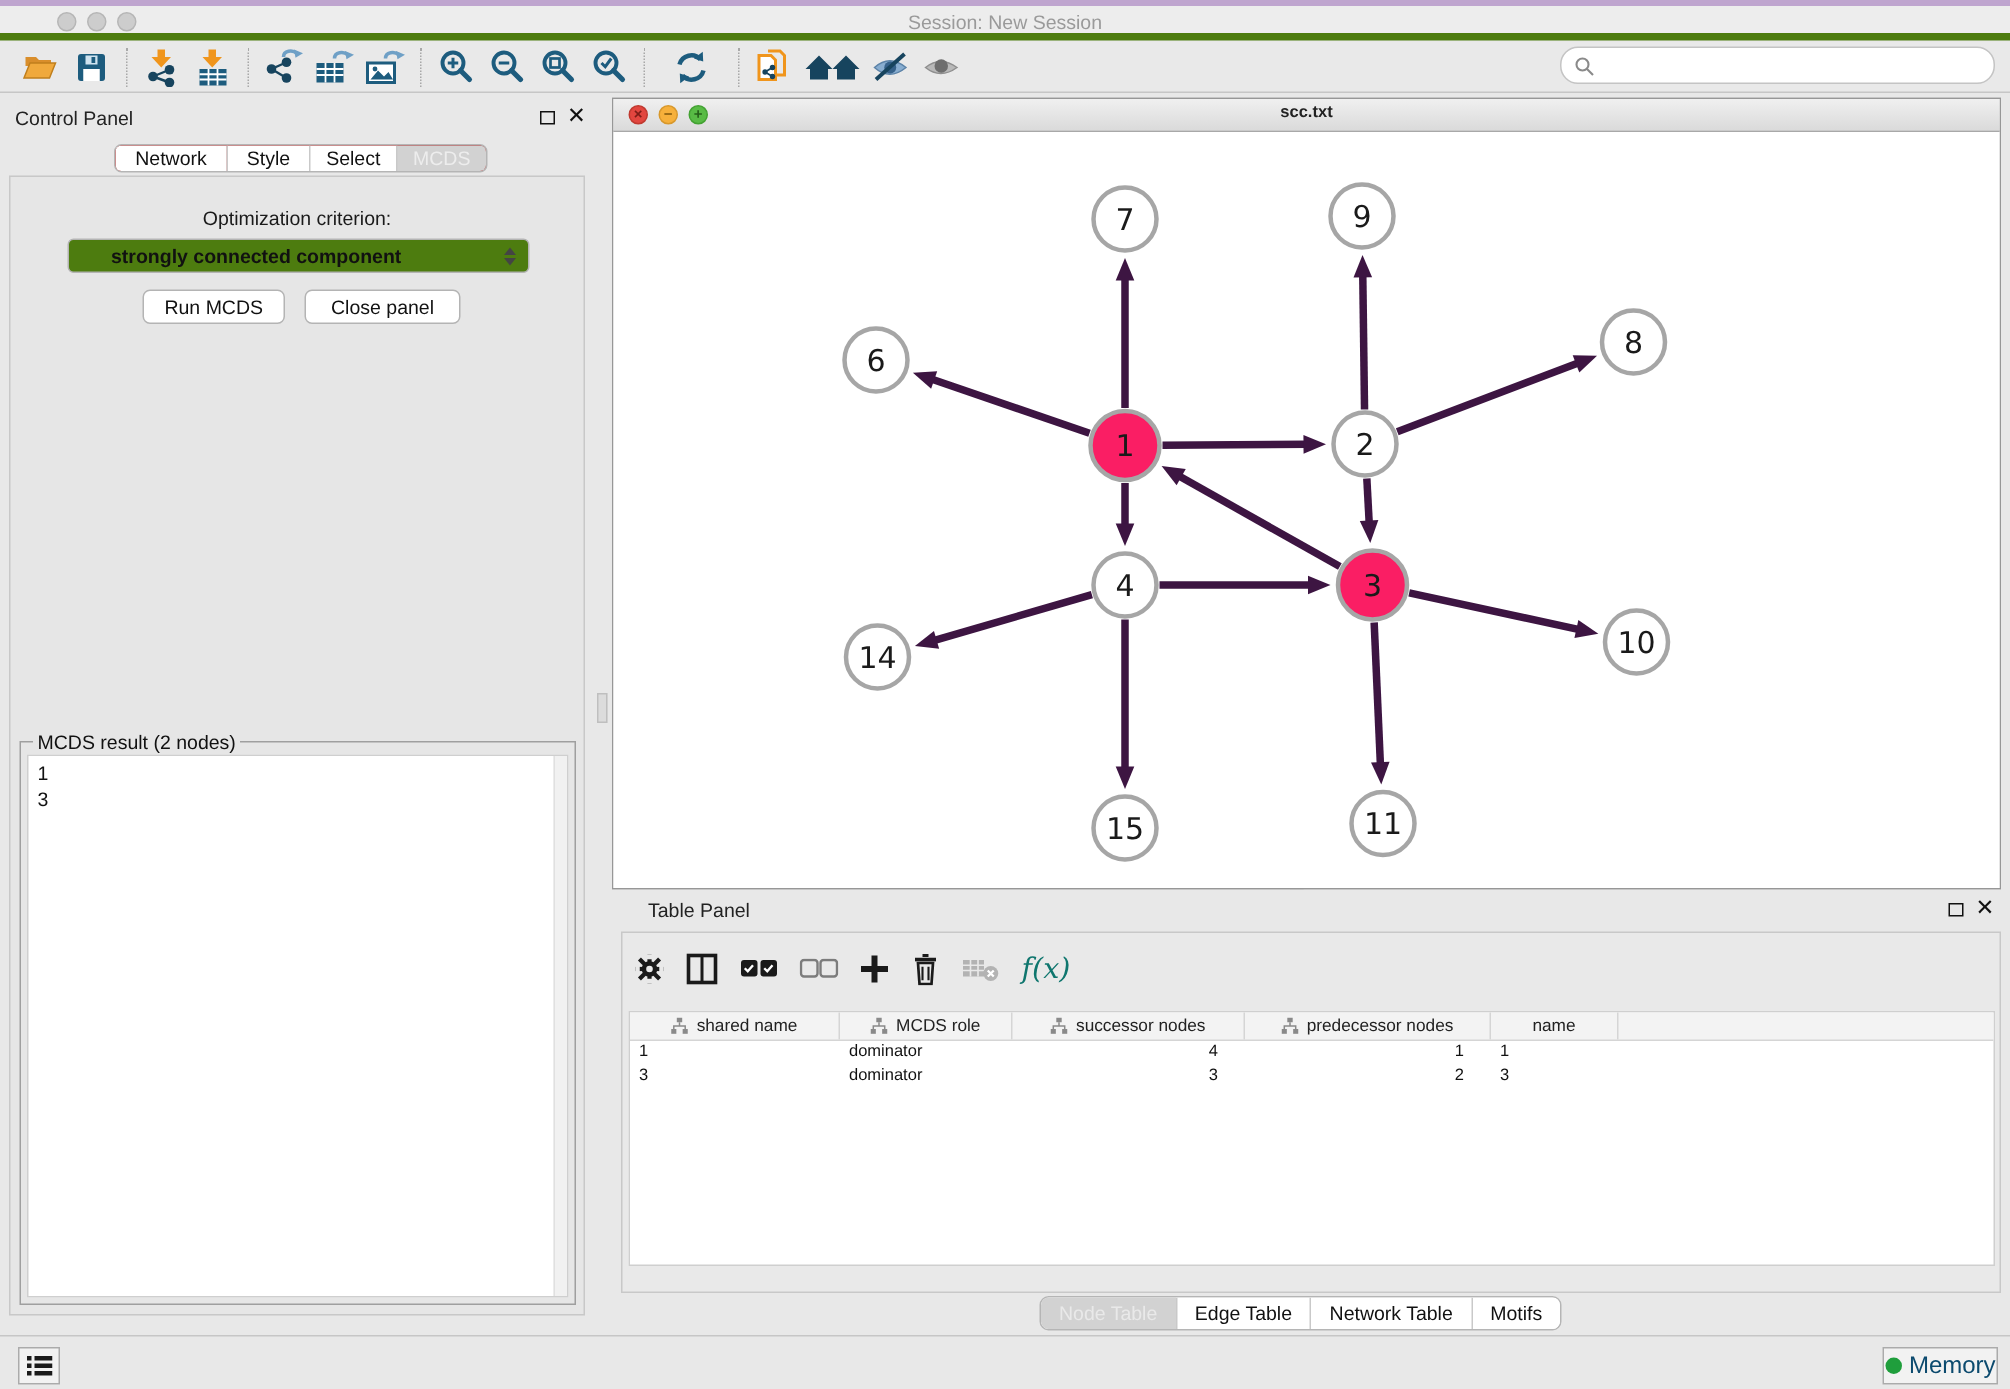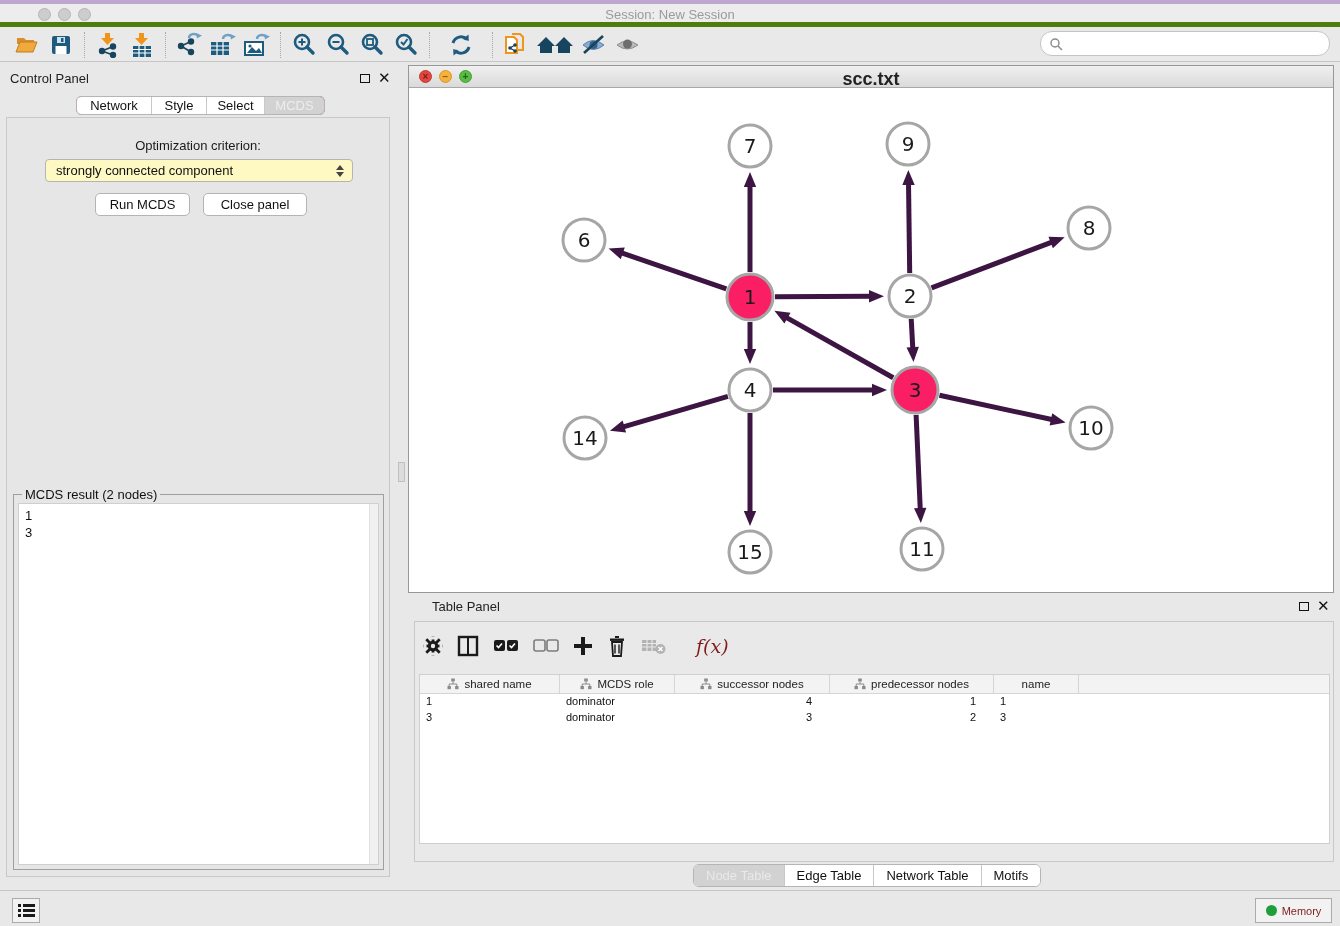--- a/index.html
+++ b/index.html
@@ -24,21 +24,21 @@
   .float-ico { width:10px; height:9px; border:1.5px solid #111; display:inline-block; }
   .close-ico { font-weight:bold; font-size:15px; color:#111; line-height:10px; }
 
   .cp-tabs { position:absolute; left:76px; top:96px; display:flex; height:19px; border:1px solid #b5b5b5; border-radius:5px; overflow:hidden; background:#b91c1c; }
   .cp-tab { display:flex; align-items:center; justify-content:center; font-size:13px; font-weight:500; border-left:1px solid #c9c9c9; background:#fff; color:#111; }
   .cp-tab:first-child { border-left:none; }
   .cp-tab.sel { background:#d2d2d2; color:#ededed; }
 
   .cp-body { position:absolute; left:6px; top:117px; width:384px; height:760px; background:#e6e6e6; border:1px solid #c8c8c8; }
   .opt-label { position:absolute; left:0; top:20px; width:100%; text-align:center; font-size:13px; color:#1a1a1a; }
-  .dropdown { position:absolute; left:38px; top:41px; width:308px; height:23px; background:#fef9c3; border:1px solid #b4b4b4; border-radius:4px; display:flex; align-items:center; padding-left:10px; font-size:13px; }
+  .dropdown { position:absolute; left:38px; top:41px; width:308px; height:23px; background:#4d7c0f; border:1px solid #b4b4b4; border-radius:4px; display:flex; align-items:center; padding-left:28px; font-size:13px;font-weight:bold; }
   .dd-stepper { position:absolute; right:6px; top:3px; width:12px; height:16px; display:flex; flex-direction:column; align-items:center; justify-content:center; gap:2px; }
   .dd-up { width:0; height:0; border-left:4px solid transparent; border-right:4px solid transparent; border-bottom:5px solid #444; }
   .dd-down { width:0; height:0; border-left:4px solid transparent; border-right:4px solid transparent; border-top:5px solid #444; }
   .cp-btn { position:absolute; height:23px; background:#fff; border:1px solid #b4b4b4; border-radius:5px; font-size:13px; display:flex; align-items:center; justify-content:center; color:#111; }
 
   .groupbox { position:absolute; left:6px; top:376px; width:371px; height:376px; border:1px solid #9f9f9f; }
   .groupbox-label { position:absolute; left:8px; top:-8px; background:#e6e6e6; padding:0 3px; font-size:13px; color:#111; }
   .result-area { position:absolute; left:4px; top:8px; width:361px; height:362px; background:#fff; border:1px solid #cfcfcf; font-size:13px; line-height:17px; padding:3px 0 0 6px; }
   .result-scroll { position:absolute; right:0; top:0; width:9px; height:100%; background:#f1f1f1; border-left:1px solid #e0e0e0; }
 
@@ -46,47 +46,47 @@
   .vsplit-handle { position:absolute; left:398px; top:462px; width:7px; height:20px; background:#dcdcdc; border:1px solid #bfbfbf; }
   .hsplit-handle { position:absolute; left:860px; top:586px; width:9px; height:7px; background:#d9d9d9; border:1px solid #bfbfbf; }
 
   
   .netwin { position:absolute; left:408px; top:65px; width:926px; height:528px; border:1px solid #979797; background:#fff; }
   .netwin-titlebar { position:absolute; left:0; top:0; width:100%; height:22px; background:linear-gradient(#f0f0f0,#dadada); border-bottom:1px solid #a8a8a8; }
   .light { position:absolute; top:4px; width:13px; height:13px; border-radius:50%; font-size:10px; font-weight:bold; text-align:center; line-height:12px; }
   .light.red { background:#e2463f; border:1px solid #c0392f; color:#7e1d17; }
   .light.yellow { background:#f6b03b; border:1px solid #d8982b; color:#8a5f10; }
   .light.green { background:#58bb45; border:1px solid #43a232; color:#25611a; }
-  .netwin-title { position:absolute; top:3px; width:100%; text-align:center; font-size:18px; font-weight:600; color:#222; }
+  .netwin-title { position:absolute; top:3px; width:100%; text-align:center; font-size:11px; font-weight:600; color:#222; }
   .net-canvas { position:absolute; left:0; top:22px; width:924px; height:504px; background:#fff; }
 
   
   .tp-title { position:absolute; left:432px; top:599px; font-size:13px; color:#222; }
   .tp-body { position:absolute; left:414px; top:621px; width:920px; height:241px; background:#e9e9e9; border:1px solid #c8c8c8; }
   .tp-toolbar { position:absolute; left:8px; top:8px; height:32px; display:flex; align-items:center; gap:14px; }
   .tp-ico { display:flex; align-items:center; justify-content:center; height:26px; }
-  .fx-label { font-family:"DejaVu Serif","Liberation Serif",serif; font-style:italic; font-size:19px; color:#7f1d1d;margin-left:15px; }
+  .fx-label { font-family:"DejaVu Serif","Liberation Serif",serif; font-style:italic; font-size:19px; color:#0f766e; }
 
   .table-wrap { position:absolute; left:4px; top:52px; width:911px; height:170px; background:#fff; border:1px solid #cfcfcf; }
   .thead { display:flex; height:19px; background:#f3f3f3; border-bottom:1px solid #d5d5d5; }
   .th { display:flex; align-items:center; justify-content:center; gap:5px; border-right:1px solid #d5d5d5; font-size:11.5px; color:#222; overflow:hidden; }
   .th-ico { display:flex; align-items:center; }
   .tr { display:flex; height:16px; }
   .td { font-size:11px; color:#111; padding:1px 18px 0 6px; overflow:hidden; white-space:nowrap; }
 
   .tp-tabs { position:absolute; left:693px; top:864px; display:flex; height:23px; border:1px solid #b5b5b5; border-radius:6px; overflow:hidden; background:#fff; }
   .tp-tab { display:flex; align-items:center; justify-content:center; font-size:13px; font-weight:500; border-left:1px solid #c9c9c9; background:#fff; color:#111; padding:0 12px; }
   .tp-tab:first-child { border-left:none; }
   .tp-tab.sel { background:#d2d2d2; color:#e9e9e9; }
 
   
   .statusbar { position:absolute; left:0; top:890px; width:1340px; height:36px; background:#e8e8e8; border-top:1px solid #c6c6c6; }
   .status-btn { position:absolute; background:#f2f2f2; border:1px solid #ababab; display:flex; align-items:center; justify-content:center; gap:5px; }
   .mem-dot { width:11px; height:11px; border-radius:50%; background:#1f9e3c; display:inline-block; }
-  .mem-label { font-size:11px; color:#7f1d1d; }
+  .mem-label { font-size:16px; color:#0c4a6e; }
 </style>
 </head>
 <body>
 
 <div class="titlebar">
   <div class="accent"></div>
   <div class="traffic" style="left:38px"></div>
   <div class="traffic" style="left:58px"></div>
   <div class="traffic" style="left:78px"></div>
   <div class="title-text">Session: New Session</div>

